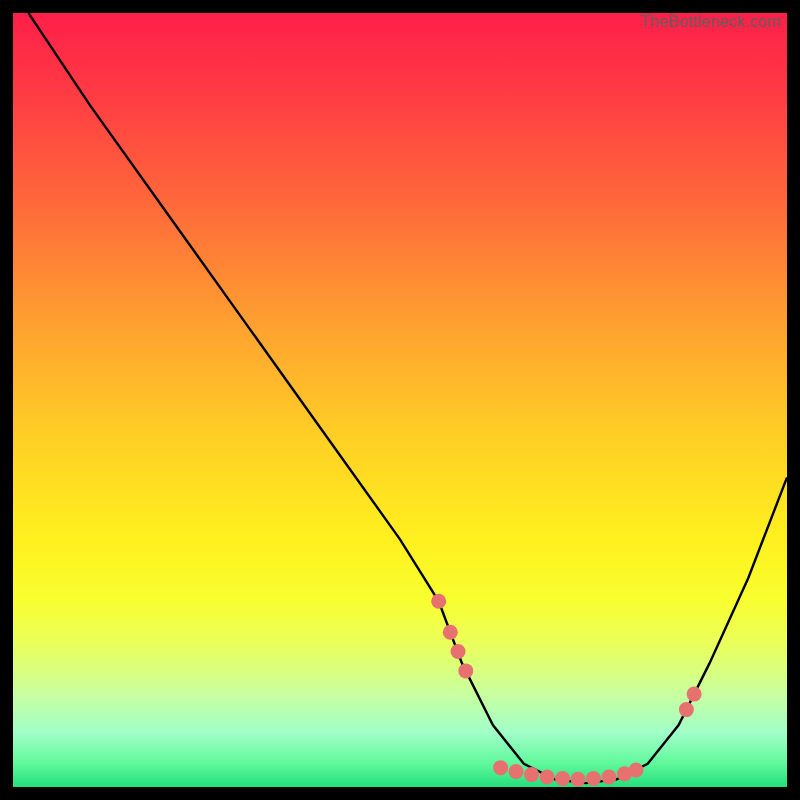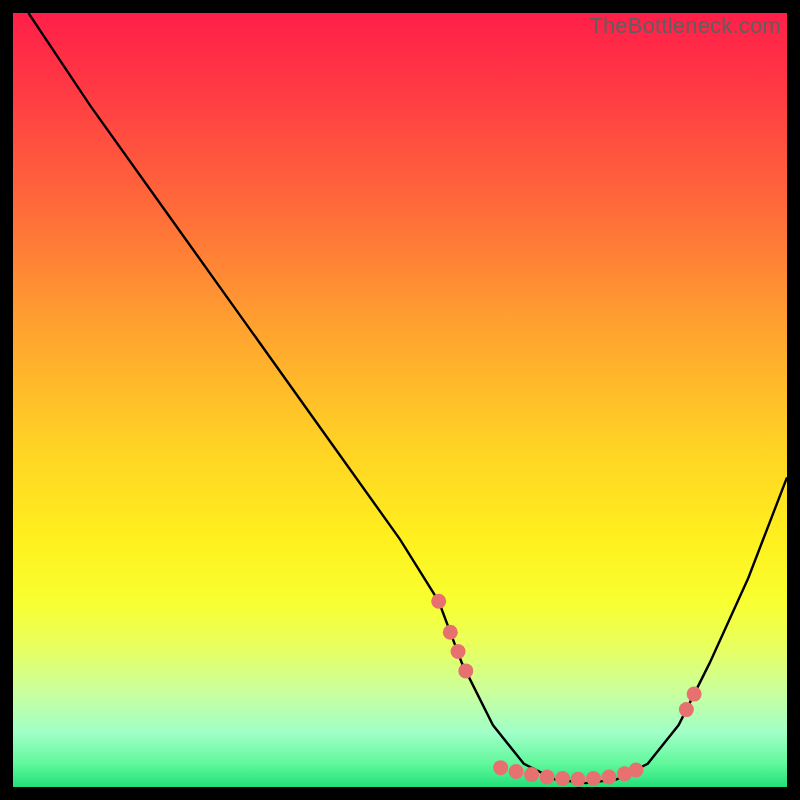--- a/index.html
+++ b/index.html
@@ -24,21 +24,21 @@
     left: 0;
     top: 0;
     width: 774px;
     height: 774px;
   }
   .watermark {
     position: absolute;
     top: 0px;
     right: 6px;
     color: #5f5f5f;
-    font-size: 22px;
+    font-size: 16px;
     font-weight: 500;
     letter-spacing: 0.2px;
   }
 </style>
 </head>
 <body>
 
 <div class="frame">
   <svg class="plot-area" viewBox="0 0 774 774">
     <defs>

